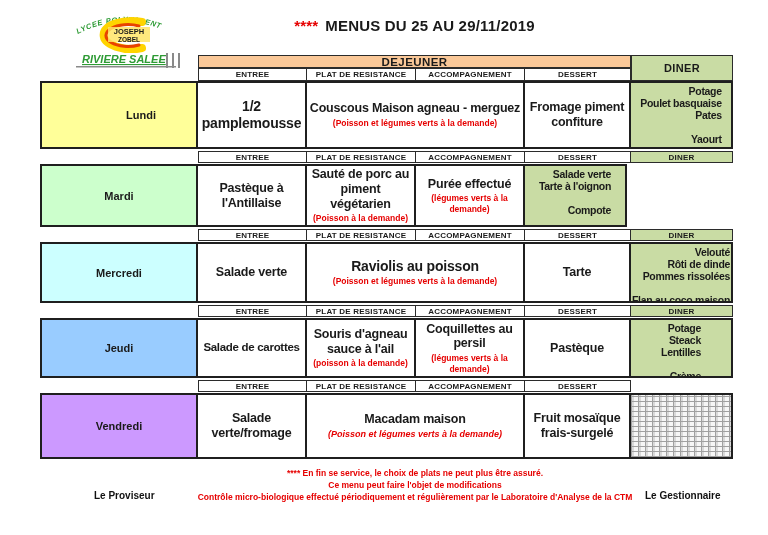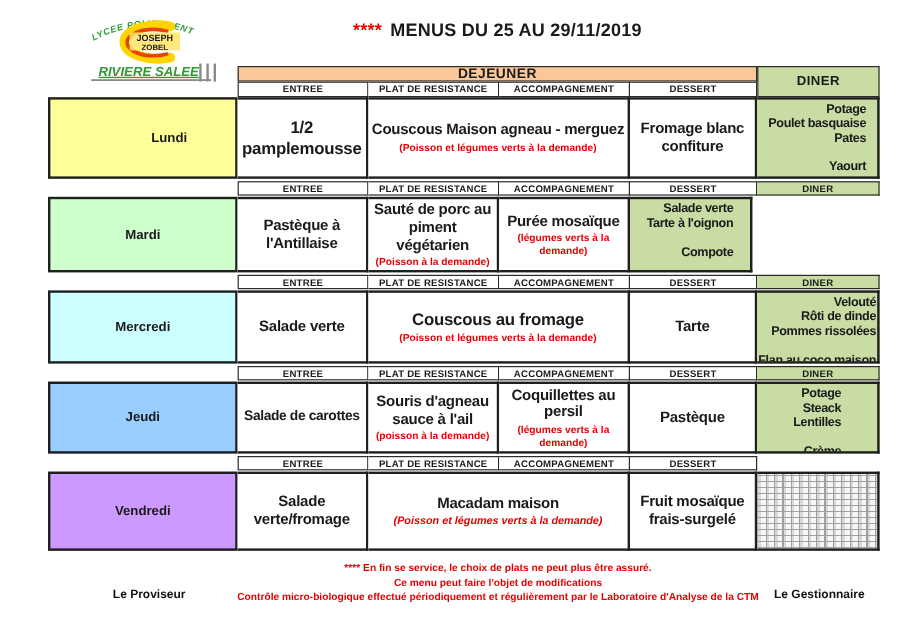--- a/index.html
+++ b/index.html
@@ -103,21 +103,21 @@
   <div class="row" style="top:81px;height:68px;">
     <div class="c day bg-lundi w-day">Lundi</div>
     <div class="c w-ent">
         <div class="dish lg">1/2 pamplemousse</div>
       </div>
     <div class="c w-platacc">
       <div class="dish">Couscous Maison agneau - merguez</div>
       <div class="note">(Poisson et légumes verts à la demande)</div>
     </div>
     <div class="c w-des">
-        <div class="dish">Fromage blanc confiture</div>
+        <div class="dish">Fromage piment confiture</div>
       </div>
     <div class="c dinercell w-din">Potage
 Poulet basquaise
 Pates
 
 Yaourt</div>
   </div>
 
   <div class="row sub" style="top:151px;">
     <div class="spacer w-day"></div>
@@ -131,21 +131,21 @@
   <div class="row" style="top:164px;height:63px;">
     <div class="c day bg-mardi w-day">Mardi</div>
     <div class="c w-ent">
         <div class="dish">Pastèque à l'Antillaise</div>
       </div>
     <div class="c w-plat">
       <div class="dish">Sauté de porc au piment végétarien</div>
       <div class="note">(Poisson à la demande)</div>
     </div>
     <div class="c w-acc">
-      <div class="dish">Purée mosaïque</div>
+      <div class="dish">Purée effectué</div>
       <div class="note">(légumes verts à la demande)</div>
     </div>
     <div class="c dinercell w-din">Salade verte
 Tarte à l'oignon
 
 Compote</div>
   </div>
 
   <div class="row sub" style="top:229px;">
     <div class="spacer w-day"></div>
@@ -155,21 +155,21 @@
     <div class="c w-des">DESSERT</div>
     <div class="c w-din diner-band">DINER</div>
   </div>
 
   <div class="row" style="top:242px;height:61px;">
     <div class="c day bg-mercredi w-day">Mercredi</div>
     <div class="c w-ent">
         <div class="dish">Salade verte</div>
       </div>
     <div class="c w-platacc">
-      <div class="dish lg">Couscous au fromage</div>
+      <div class="dish lg">Raviolis au poisson</div>
       <div class="note">(Poisson et légumes verts à la demande)</div>
     </div>
     <div class="c w-des">
         <div class="dish">Tarte</div>
       </div>
     <div class="c dinercell w-din">Velouté
 Rôti de dinde
 Pommes rissolées
 
 Flan au coco maison</div>

